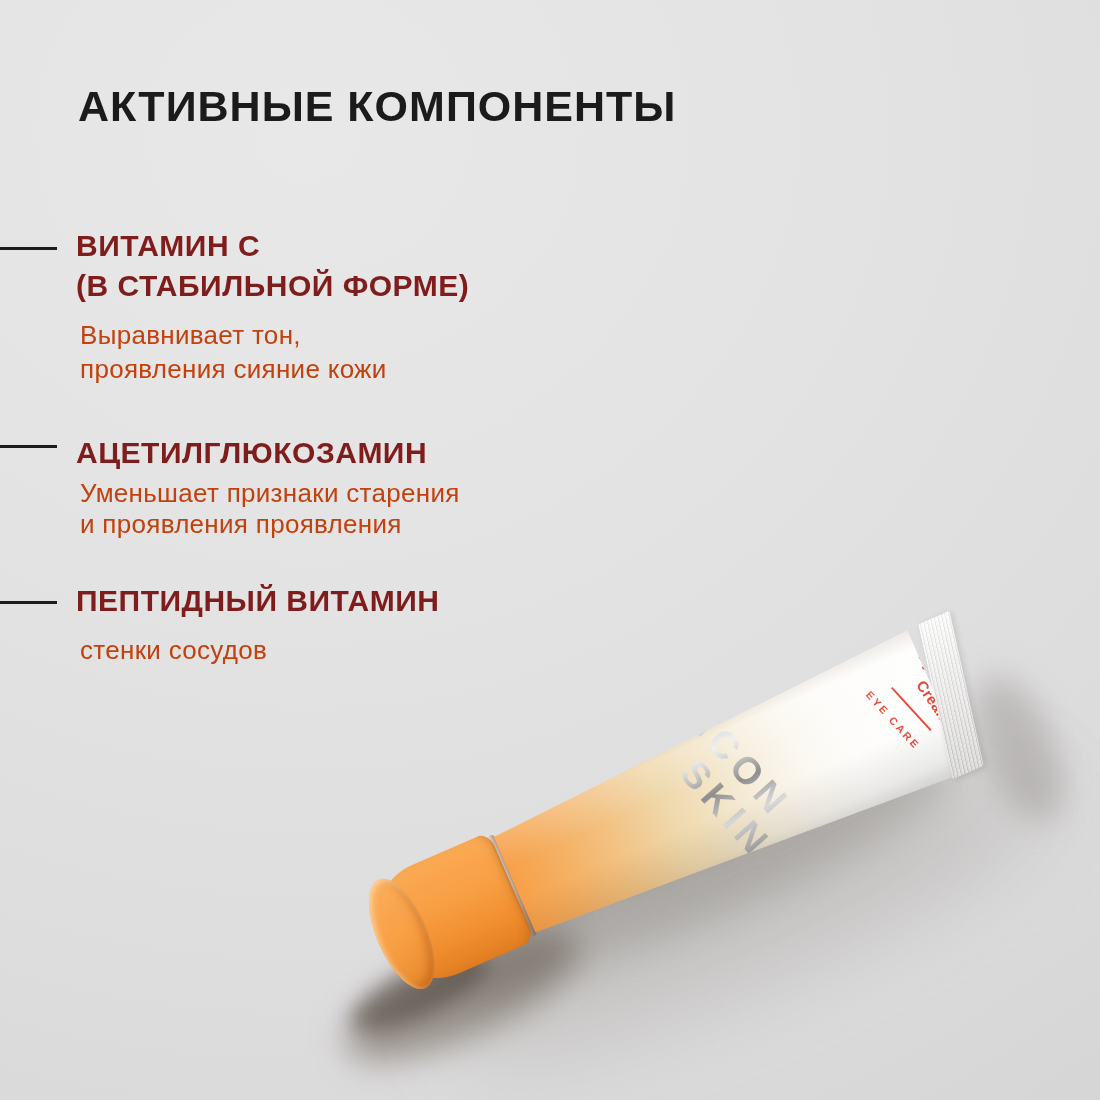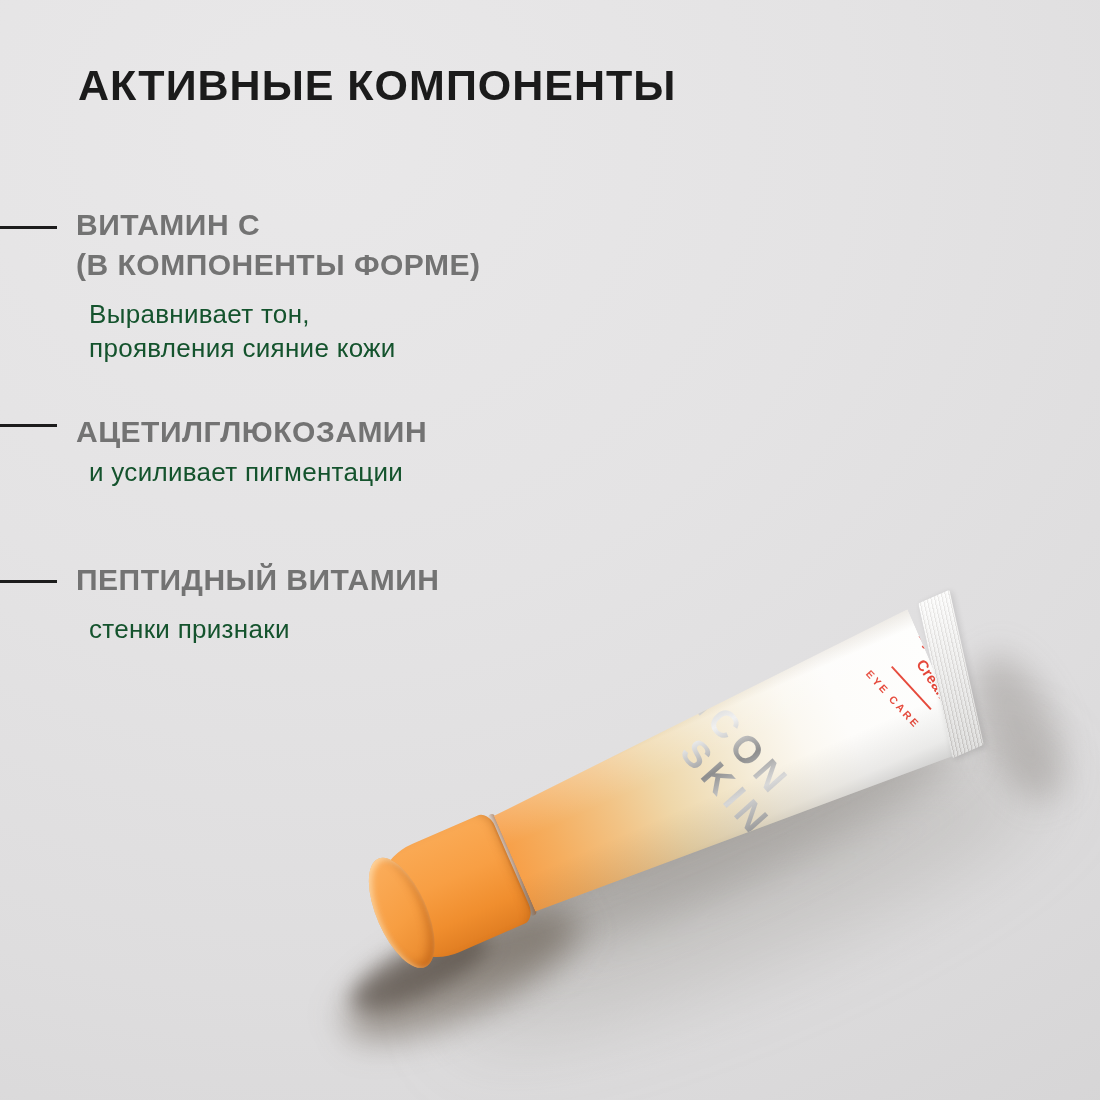--- a/index.html
+++ b/index.html
@@ -1,38 +1,38 @@
 <!DOCTYPE html>
 <html><head>
 <meta charset="utf-8">
 <style>
   html,body{margin:0;padding:0;}
   body{
     width:1100px;height:1100px;position:relative;overflow:hidden;
     font-family:"Liberation Sans", sans-serif;
     background:radial-gradient(130% 115% at 28% 12%, #E9E8E9 0%, #E4E3E4 38%, #DEDDDE 68%, #D5D4D5 100%);
   }
-  .stage{position:absolute;inset:0;}
+  .stage{position:absolute;inset:0;margin-top:21px;}
 
   
   .page-title{
     position:absolute;left:78px;top:62px;
     font-size:43px;line-height:46px;font-weight:700;letter-spacing:1px;
     color:#1b1b1b;white-space:nowrap;
   }
   .dash{position:absolute;left:0;width:57px;height:3px;background:#1c1c1c;}
   .dash1{top:226px;} .dash2{top:424px;} .dash3{top:580px;}
   .sec-h{
     position:absolute;left:76px;font-size:30px;line-height:40px;font-weight:700;
-    letter-spacing:.5px;color:#737373;white-space:nowrap;
+    letter-spacing:.5px;color:#7f1d1d;white-space:nowrap;
   }
   .sec-h1{top:205px;} .sec-h2{top:412px;} .sec-h3{top:560px;}
   .sec-b{
-    position:absolute;left:89px;font-size:26px;line-height:31px;font-weight:400;
-    letter-spacing:.3px;color:#14532d;white-space:nowrap;
+    position:absolute;left:80px;font-size:26px;line-height:31px;font-weight:400;
+    letter-spacing:.3px;color:#c2410c;white-space:nowrap;
   }
   .sec-b1{top:297px;line-height:34px;} .sec-b2{top:457px;} .sec-b3{top:614px;}
 
   
   .shadow{position:absolute;border-radius:50%;}
   .sh-wide {left:430px;top:835px;width:640px;height:130px;background:rgba(150,145,140,.32);filter:blur(40px);transform:rotate(-23deg);}
   .sh-main {left:420px;top:805px;width:560px;height:92px;background:rgba(110,104,98,.38);filter:blur(22px);transform:rotate(-23deg);}
   .sh-edge {left:445px;top:798px;width:510px;height:42px;background:rgba(122,114,106,.30);filter:blur(13px);transform:rotate(-23.5deg);}
   .sh-cap  {left:335px;top:933px;width:255px;height:82px;background:rgba(90,78,66,.52);filter:blur(17px);transform:rotate(-25deg);}
   .sh-cap2 {left:345px;top:948px;width:150px;height:46px;background:rgba(62,52,44,.5);filter:blur(10px);transform:rotate(-25deg);}
@@ -106,41 +106,42 @@
 </head>
 <body>
 
 <div class="stage">
 
   <div class="page-title">АКТИВНЫЕ КОМПОНЕНТЫ</div>
 
   <div class="dash dash1"></div>
   <div class="sec-h sec-h1">
     <span style="display:block">ВИТАМИН C</span>
-    <span style="display:block">(В КОМПОНЕНТЫ ФОРМЕ)</span>
+    <span style="display:block">(В СТАБИЛЬНОЙ ФОРМЕ)</span>
   </div>
   <div class="sec-b sec-b1">
     <span style="display:block">Выравнивает тон,</span>
     <span style="display:block">проявления сияние кожи</span>
   </div>
 
   <div class="dash dash2"></div>
   <div class="sec-h sec-h2">
     <span style="display:block">АЦЕТИЛГЛЮКОЗАМИН</span>
   </div>
   <div class="sec-b sec-b2">
-    <span style="display:block">и усиливает пигментации</span>
+    <span style="display:block">Уменьшает признаки старения</span>
+    <span style="display:block">и проявления проявления</span>
   </div>
 
   <div class="dash dash3"></div>
   <div class="sec-h sec-h3">
     <span style="display:block">ПЕПТИДНЫЙ ВИТАМИН</span>
   </div>
   <div class="sec-b sec-b3">
-    <span style="display:block">стенки признаки</span>
+    <span style="display:block">стенки сосудов</span>
   </div>
 
   <div>
     <div class="shadow sh-wide"></div>
     <div class="shadow sh-main"></div>
     <div class="shadow sh-edge"></div>
     <div class="shadow sh-cap"></div>
     <div class="shadow sh-cap2"></div>
     <div class="shadow sh-crimp"></div>
 

